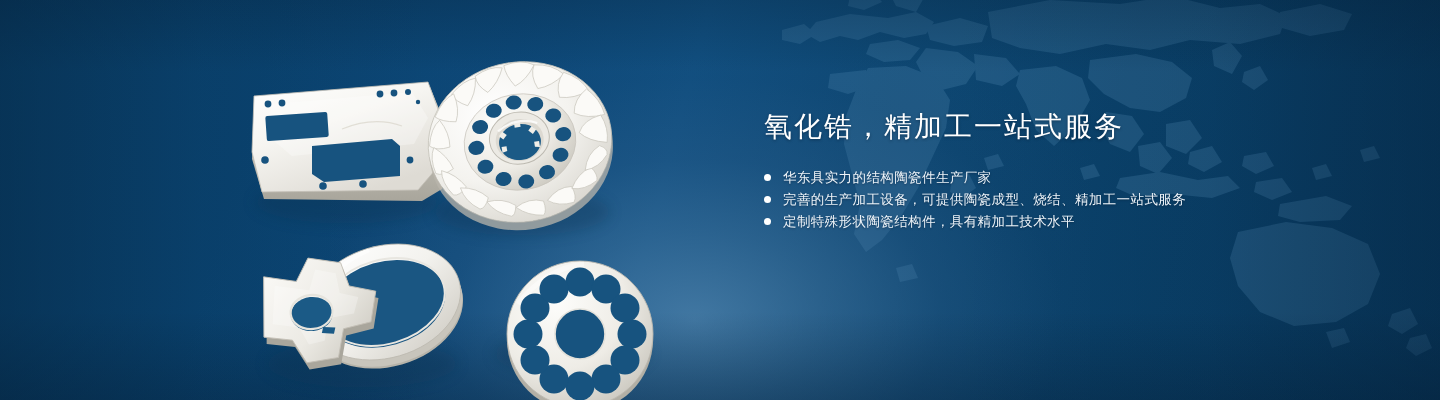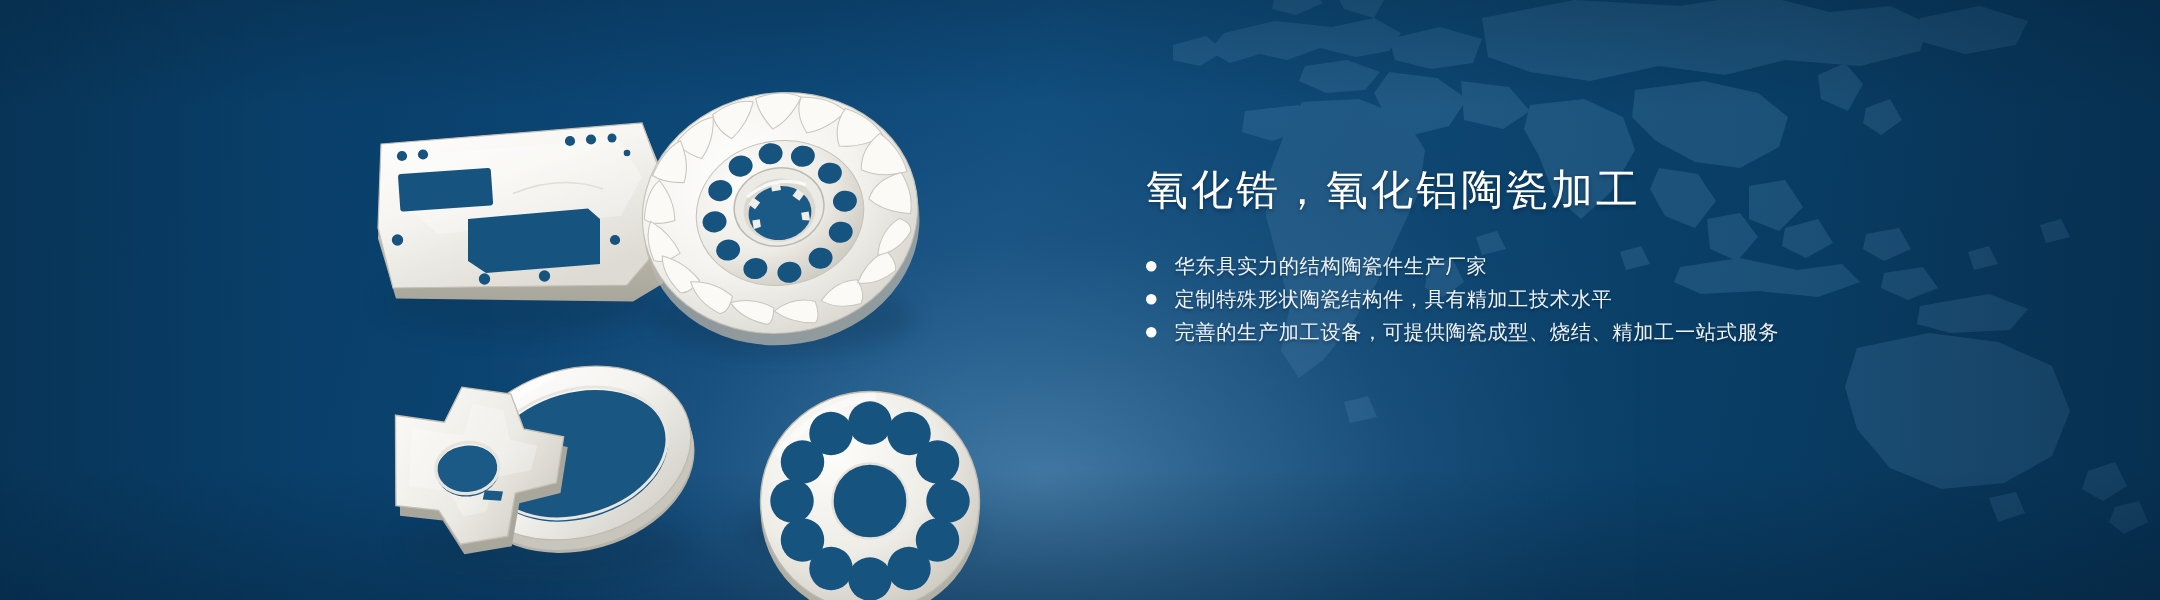--- a/index.html
+++ b/index.html
@@ -362,30 +362,30 @@
           <circle cx="-26" cy="-45" r="14.5"></circle>
         </g>
 
         <circle cx="0" cy="0" r="25" fill="#17537f"></circle>
         <circle cx="0" cy="0" r="25" fill="none" stroke="#e3e1da" stroke-width="1.6"></circle>
       </g>
     </svg>
   </div>
 
   <div class="text-col">
-    <h1 class="headline">氧化锆，氧化铝陶瓷加工</h1>
+    <h1 class="headline">氧化锆，精加工一站式服务</h1>
     <ul class="bullets">
       <li class="bullet">
         <span class="dot"></span>
         <span class="bullet-text">华东具实力的结构陶瓷件生产厂家</span>
       </li>
       <li class="bullet">
         <span class="dot"></span>
-        <span class="bullet-text">定制特殊形状陶瓷结构件，具有精加工技术水平</span>
+        <span class="bullet-text">完善的生产加工设备，可提供陶瓷成型、烧结、精加工一站式服务</span>
       </li>
       <li class="bullet">
         <span class="dot"></span>
-        <span class="bullet-text">完善的生产加工设备，可提供陶瓷成型、烧结、精加工一站式服务</span>
+        <span class="bullet-text">定制特殊形状陶瓷结构件，具有精加工技术水平</span>
       </li>
     </ul>
   </div>
 
 </div>
 
 </body></html>

